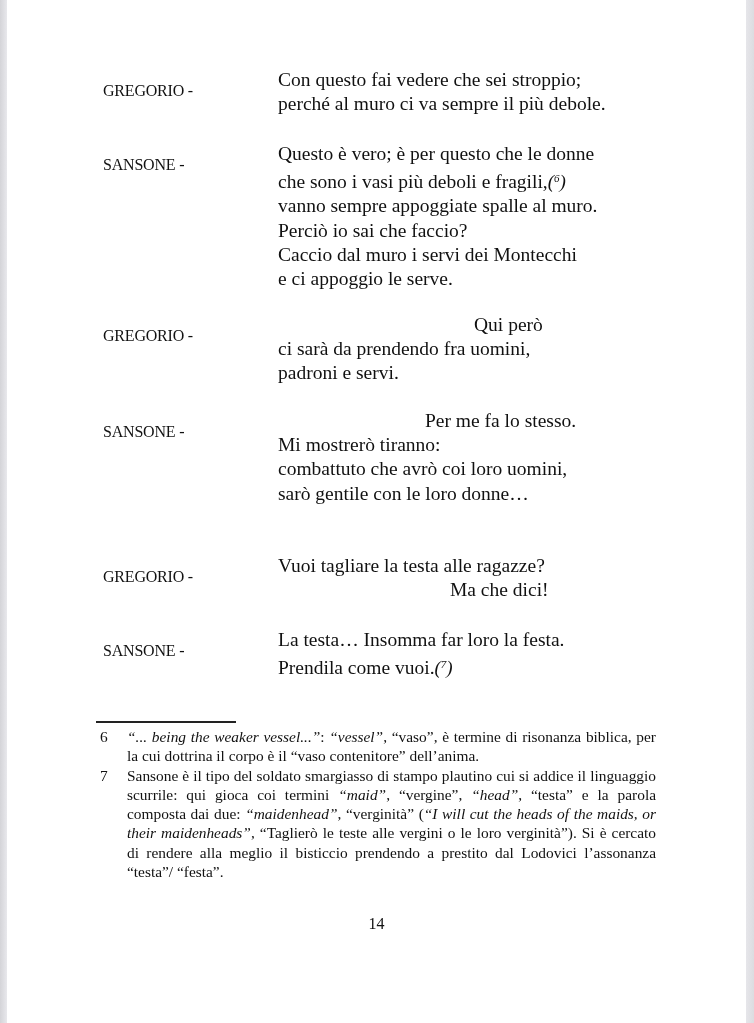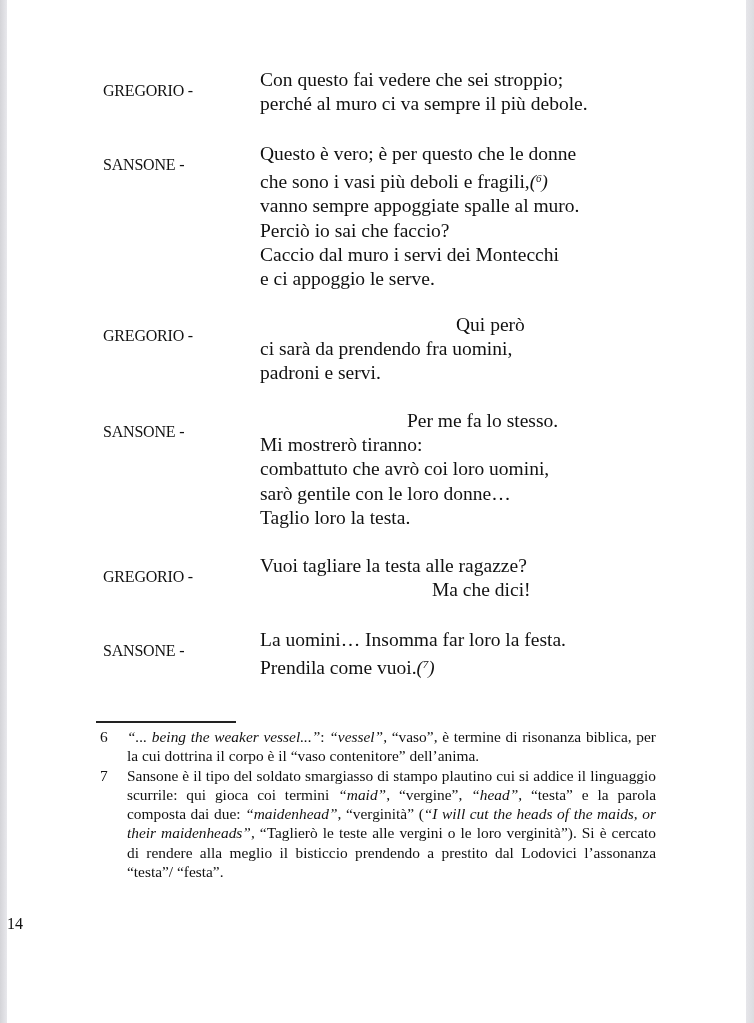--- a/index.html
+++ b/index.html
@@ -18,31 +18,31 @@
     position: absolute; right: 0; top: 0; width: 8px; height: 1023px;
     background: linear-gradient(to right, #e6e6ea, #dcdce0);
   }
   .page { position: absolute; left: 7px; top: 0; width: 739px; height: 1023px; background: #fff; }
 
   .exchange { position: absolute; left: 0; width: 739px; }
   .speaker {
     position: absolute; left: 96px; top: 11px;
     font-size: 16px; letter-spacing: -0.2px;
   }
-  .lines { position: absolute; left: 253px; top: -3px; }
+  .lines { position: absolute; left: 271px; top: -3px; }
   .line { font-size: 19.5px; line-height: 24.2px; white-space: nowrap; }
   .fnref { font-style: italic; font-size: 19px; }
   .fnref sup { font-size: 11px; vertical-align: 6px; }
 
   .rule { position: absolute; left: 89px; top: 721px; width: 140px; height: 1.5px; background: #222; }
   .footnotes { position: absolute; left: 89px; top: 727px; width: 560px; }
   .fn { position: relative; padding-left: 31px; font-size: 15.4px; line-height: 19.3px; text-align: justify; }
   .fn-num { position: absolute; left: 4px; top: 0; }
   .fn i { }
-  .pageno { position: absolute; left: 0; width: 739px; top: 915px; text-align: left; font-size: 16px; }
+  .pageno { position: absolute; left: 0; width: 739px; top: 915px; text-align: center; font-size: 16px; }
 </style>
 </head>
 <body>
 
 <div class="edge-left"></div>
 <div class="edge-right"></div>
 
 <div class="page">
 
   <div class="exchange" style="top:71px">
@@ -74,36 +74,35 @@
     </div>
   </div>
 
   <div class="exchange" style="top:412px">
     <div class="speaker">SANSONE -</div>
     <div class="lines">
       <div class="line" style="padding-left:147px">Per me fa lo stesso.</div>
       <div class="line">Mi mostrerò tiranno:</div>
       <div class="line">combattuto che avrò coi loro uomini,</div>
       <div class="line">sarò gentile con le loro donne…</div>
-      <div class="line">Taglio loro la testa.</div>
     </div>
   </div>
 
   <div class="exchange" style="top:557px">
     <div class="speaker">GREGORIO -</div>
     <div class="lines">
       <div class="line">Vuoi tagliare la testa alle ragazze?</div>
       <div class="line" style="padding-left:172px">Ma che dici!</div>
     </div>
   </div>
 
   <div class="exchange" style="top:631px">
     <div class="speaker">SANSONE -</div>
     <div class="lines">
-      <div class="line">La uomini… Insomma far loro la festa.</div>
+      <div class="line">La testa… Insomma far loro la festa.</div>
       <div class="line"><span>Prendila come vuoi.</span><span class="fnref">(<sup>7</sup>)</span></div>
     </div>
   </div>
 
   <div class="rule"></div>
 
   <div class="footnotes">
     <div class="fn">
       <span class="fn-num">6</span>
       <span class="fn-body"><i>“... being the weaker vessel...”</i><span>: </span><i>“vessel”</i><span>, “vaso”, è termine di risonanza biblica, per la cui dottrina il corpo è il “vaso contenitore” dell’anima.</span></span>

